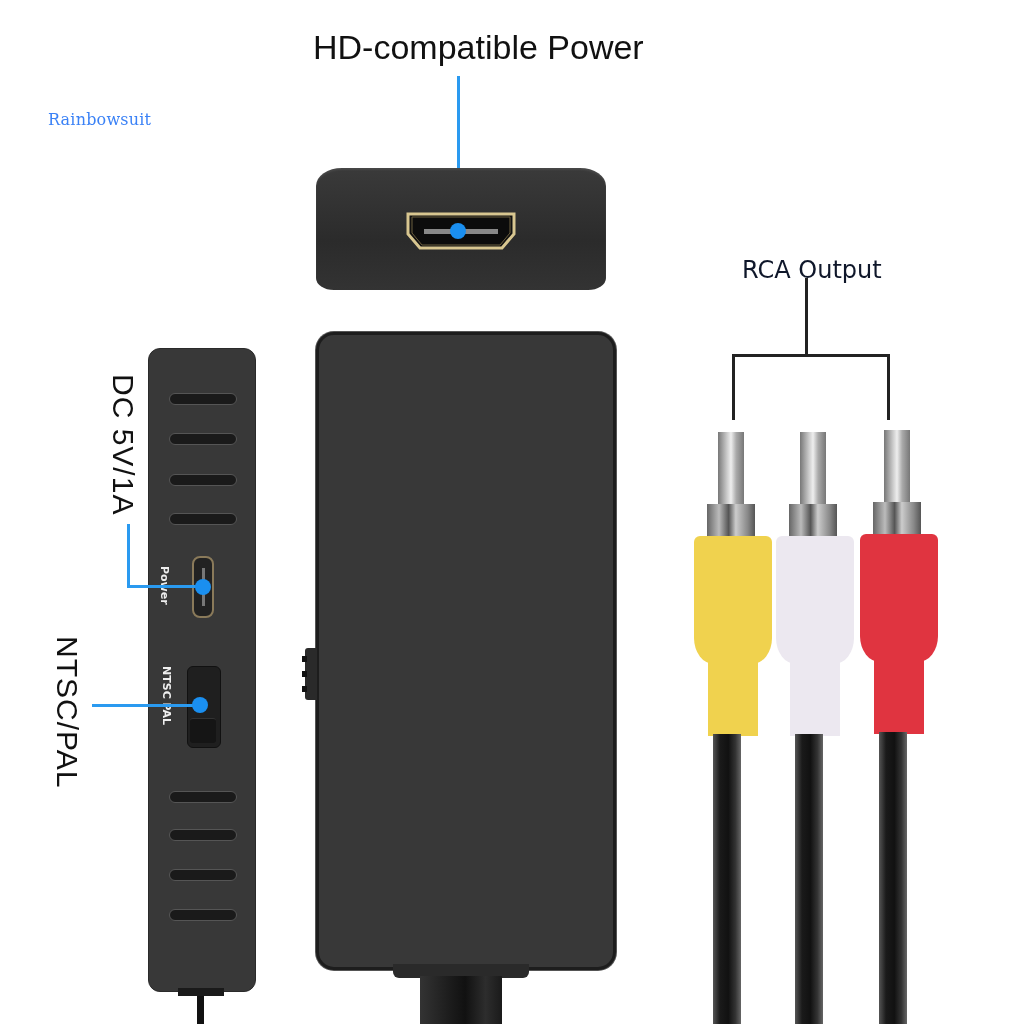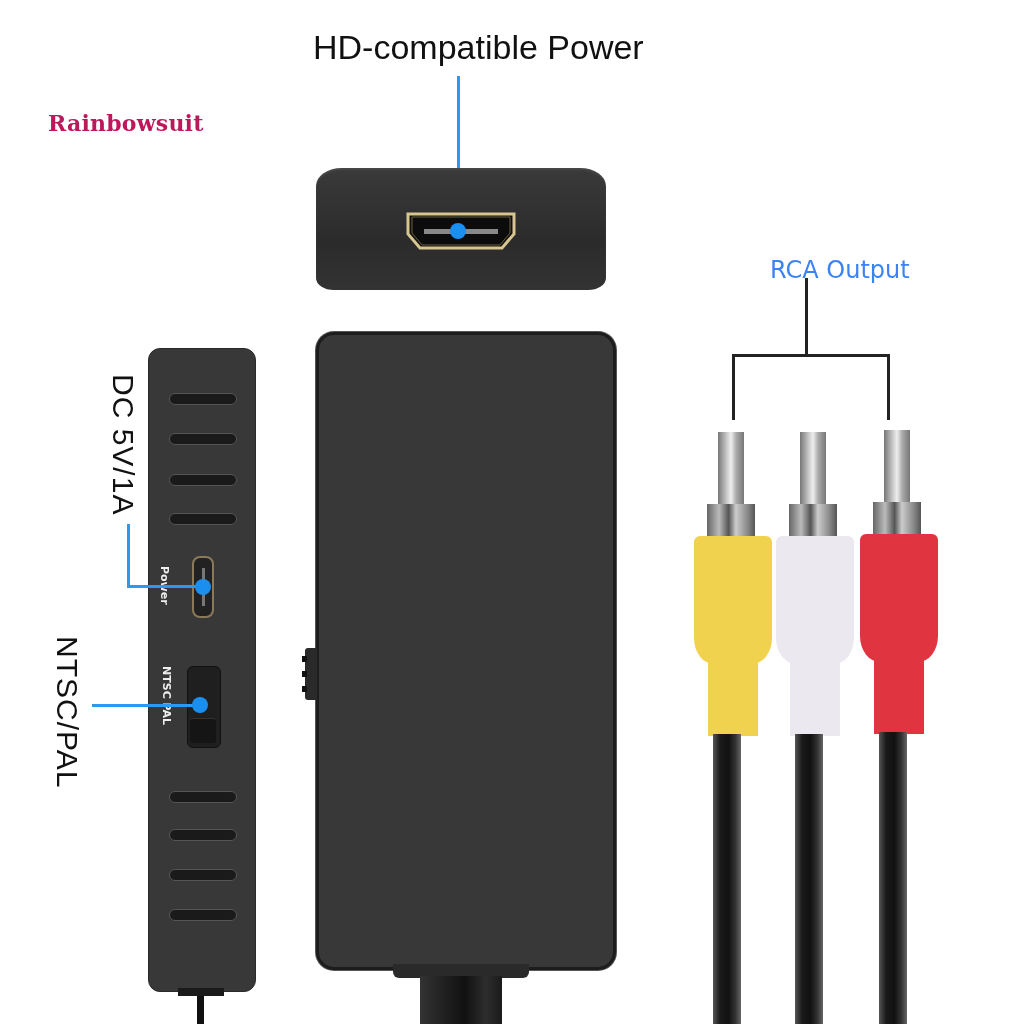--- a/index.html
+++ b/index.html
@@ -4,29 +4,28 @@
 <style>
   html, body { margin: 0; padding: 0; }
   body {
     width: 1024px; height: 1024px; background: #ffffff;
     position: relative; overflow: hidden;
     font-family: "Liberation Sans", sans-serif;
   }
   .abs { position: absolute; }
   .watermark {
     left: 48px; top: 110px; font-family: "DejaVu Serif", "Liberation Serif", serif;
-    font-size: 22px; color: #be185d; letter-spacing: 0.2px; font-weight: bold;
+    font-size: 16px; color: #3b82f6; letter-spacing: 0.2px;
   }
   .title-hd {
     left: 313px; top: 28px; font-size: 34px; color: #111; white-space: nowrap;
   }
   .title-rca {
-    left: 742px; top: 256px; font-size: 24px; color: #3b82f6; white-space: nowrap;
+    left: 742px; top: 256px; font-size: 24px; color: #0f172a; white-space: nowrap;
     font-family: "DejaVu Sans", sans-serif;
-    margin-left: 28px;
   }
   .vlabel {
     writing-mode: vertical-rl; font-size: 30px; color: #111; white-space: nowrap;
     font-family: "Liberation Sans", sans-serif; letter-spacing: 1px;
   }
   .blue-line { background: #2a9af0; }
   .blue-dot { width: 16px; height: 16px; border-radius: 50%; background: #1a8ff0; }
 
   
   .hdmi-block {

